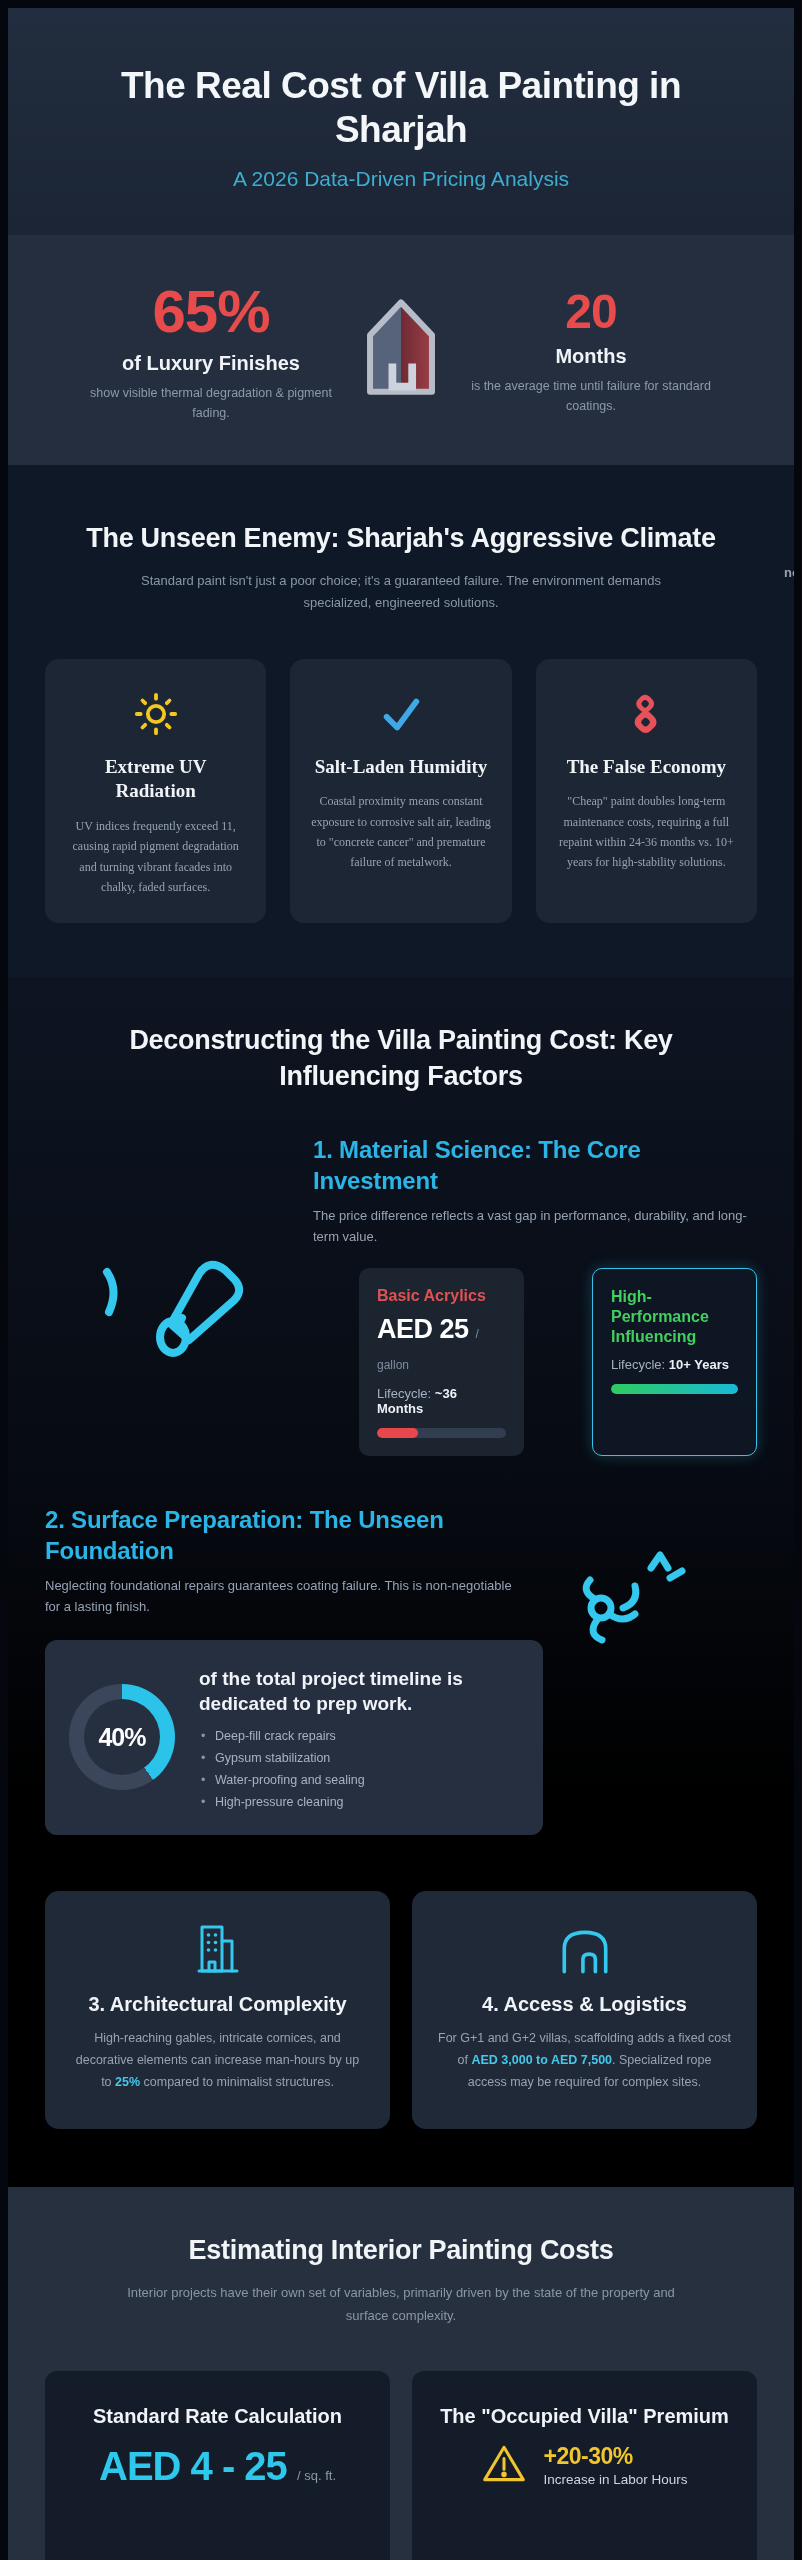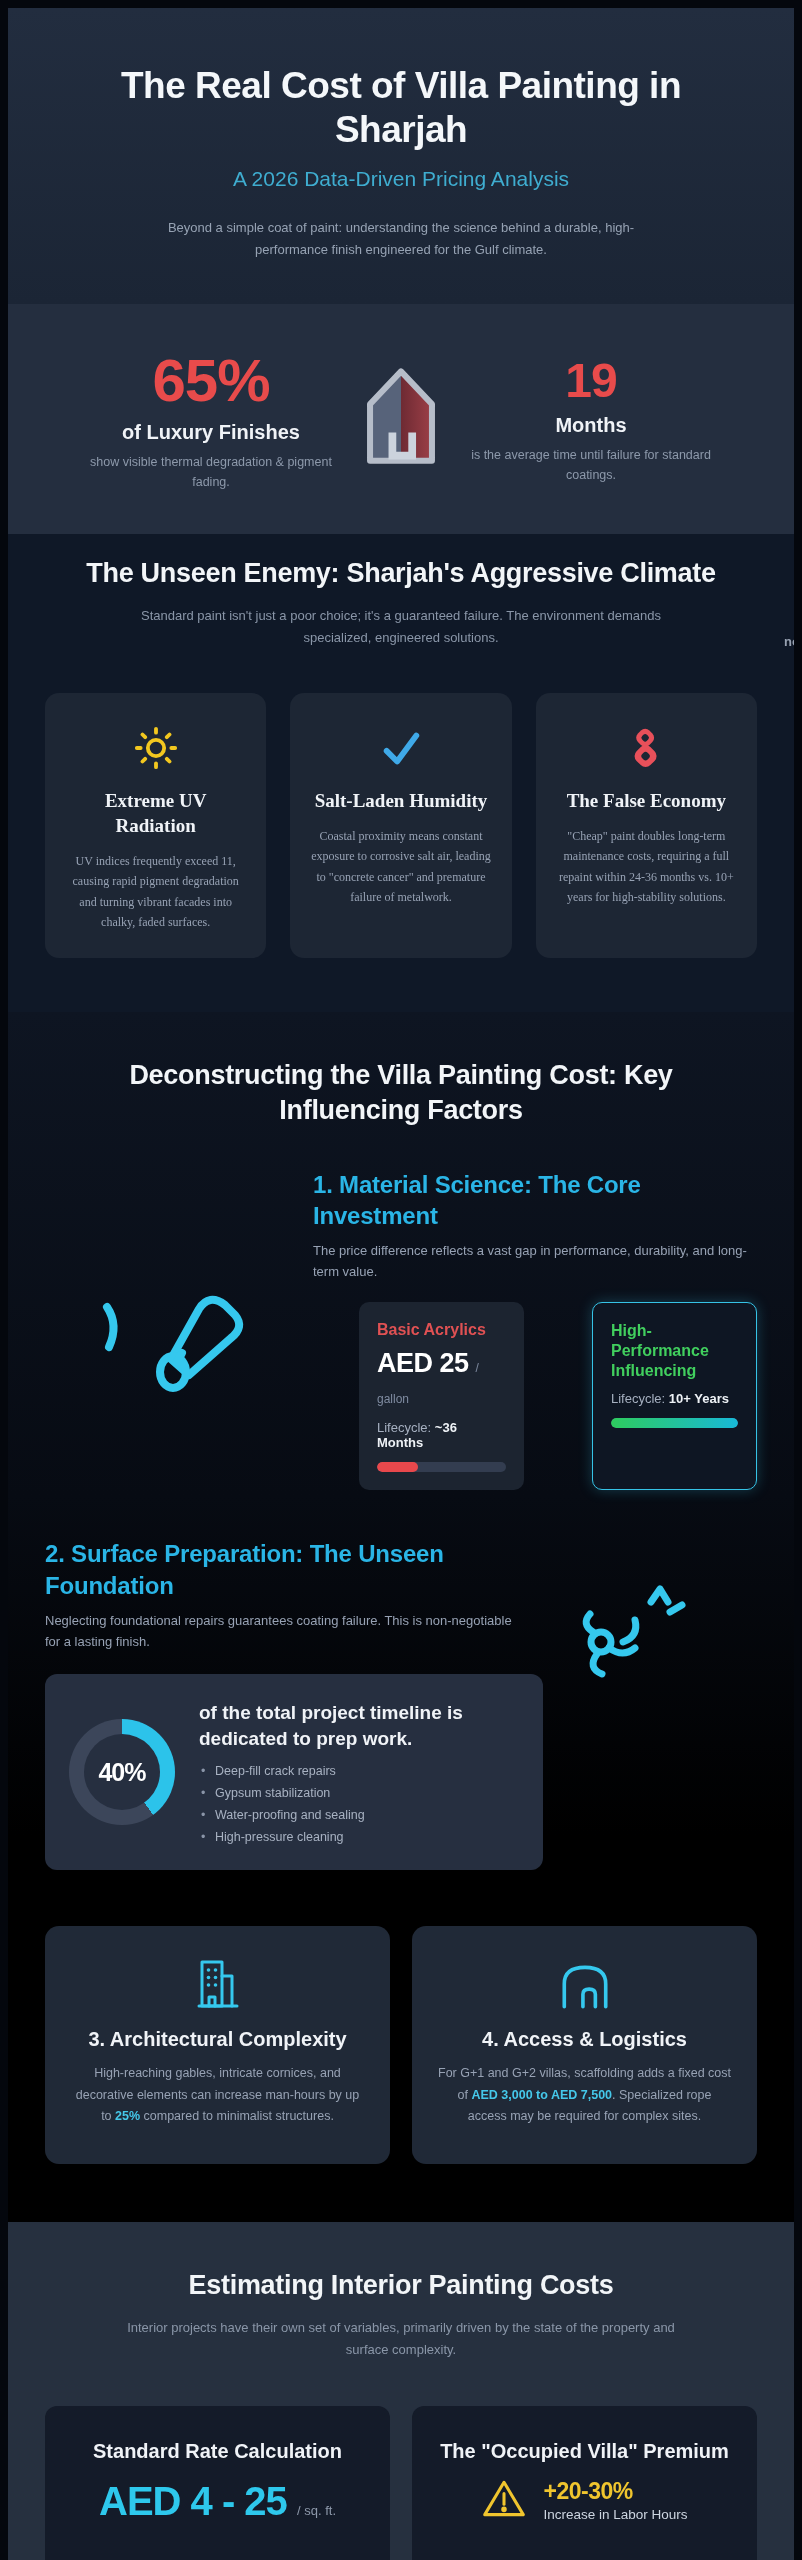--- a/index.html
+++ b/index.html
@@ -34,21 +34,21 @@
   }
   .stat { width:290px; text-align:center; }
   .stat-value { color:#e84b4b; font-weight:bold; letter-spacing:-1px; }
   .stat-value.big { font-size:60px; }
   .stat-value.med { font-size:48px; }
   .stat-label { font-size:20px; font-weight:bold; color:#f0f3f7; margin-top:6px; }
   .stat-desc { font-size:12.5px; color:#8d99ab; line-height:1.6; margin-top:8px; max-width:250px; margin-left:auto; margin-right:auto; }
 
   
   .climate {
-    position:relative; background:#0f1827; padding:24px 37px 54px; overflow:hidden;
+    position:relative; background:#0f1827; padding:58px 37px 54px; overflow:hidden;
   }
   .section-title { font-size:27px; font-weight:bold; text-align:center; letter-spacing:-.3px; color:#f2f5f8; }
   .section-sub {
     text-align:center; font-size:13px; line-height:1.7; color:#8a96a8;
     max-width:560px; margin:16px auto 0;
   }
   .stray { position:absolute; right:-6px; top:100px; font-size:13px; font-weight:bold; color:#98a2b2; }
   .cards3 { display:grid; grid-template-columns:1fr 1fr 1fr; gap:24px; margin-top:44px;font-family:Liberation Serif, serif; }
   .c-card {
     background:#1d2634; border-radius:14px; padding:30px 18px 26px; text-align:center; min-height:232px;
@@ -129,21 +129,20 @@
   .i-vlabel { font-size:13.5px; color:#cdd5e0; margin-top:2px; }
 </style>
 </head>
 <body>
 
 <div class="page">
 
   <section class="hero">
     <h1>The Real Cost of Villa Painting in Sharjah</h1>
     <div class="hero-subtitle">A 2026 Data-Driven Pricing Analysis</div>
-    <p class="hero-desc">Beyond a simple coat of paint: understanding the science behind a durable, high-performance finish engineered for the Gulf climate.</p>
   </section>
 
   <section class="stats">
     <div class="stat">
       <div class="stat-value big">65%</div>
       <div class="stat-label">of Luxury Finishes</div>
       <div class="stat-desc">show visible thermal degradation &amp; pigment fading.</div>
     </div>
     <span>
       <svg width="86" height="104" viewBox="0 0 100 118">
@@ -153,21 +152,21 @@
               <stop offset="1" stop-color="#9c3f47"></stop>
           </linearGradient>
         </defs>
         <polygon points="50,6 14,44 14,110 50,110" fill="#57637a"></polygon>
         <polygon points="50,6 86,44 86,110 50,110" fill="url(#redg)"></polygon>
         <path d="M50,6 L86,44 V110 H14 V44 Z" fill="none" stroke="#b6bdc9" stroke-width="7" stroke-linejoin="round"></path>
         <path d="M40,77 V104 H63 V77" fill="none" stroke="#ccd3dd" stroke-width="9"></path>
       </svg>
     </span>
     <div class="stat">
-      <div class="stat-value med">19</div>
+      <div class="stat-value med">20</div>
       <div class="stat-label">Months</div>
       <div class="stat-desc">is the average time until failure for standard coatings.</div>
     </div>
   </section>
 
   <section class="climate">
     <h2 class="section-title">The Unseen Enemy: Sharjah's Aggressive Climate</h2>
     <p class="section-sub">Standard paint isn't just a poor choice; it's a guaranteed failure. The environment demands specialized, engineered solutions.</p>
     <span class="stray">no</span>
     <div class="cards3">

